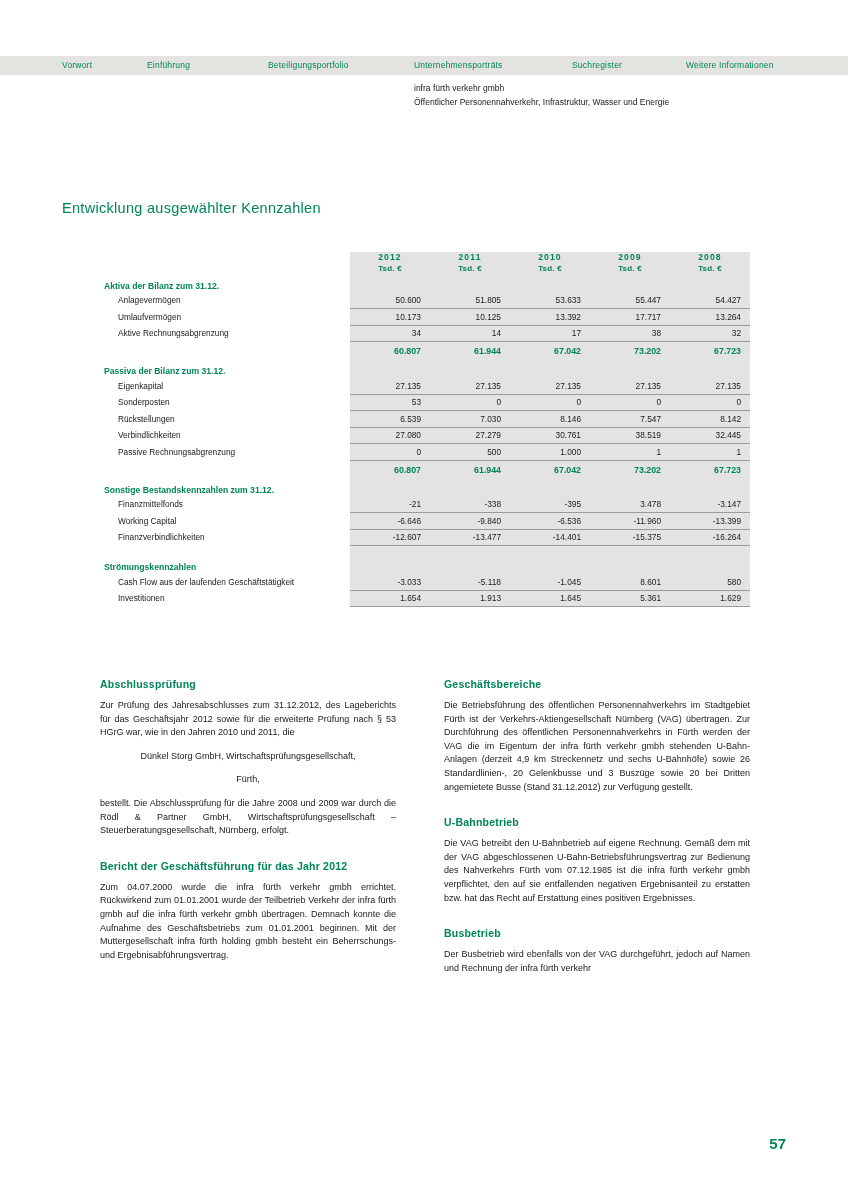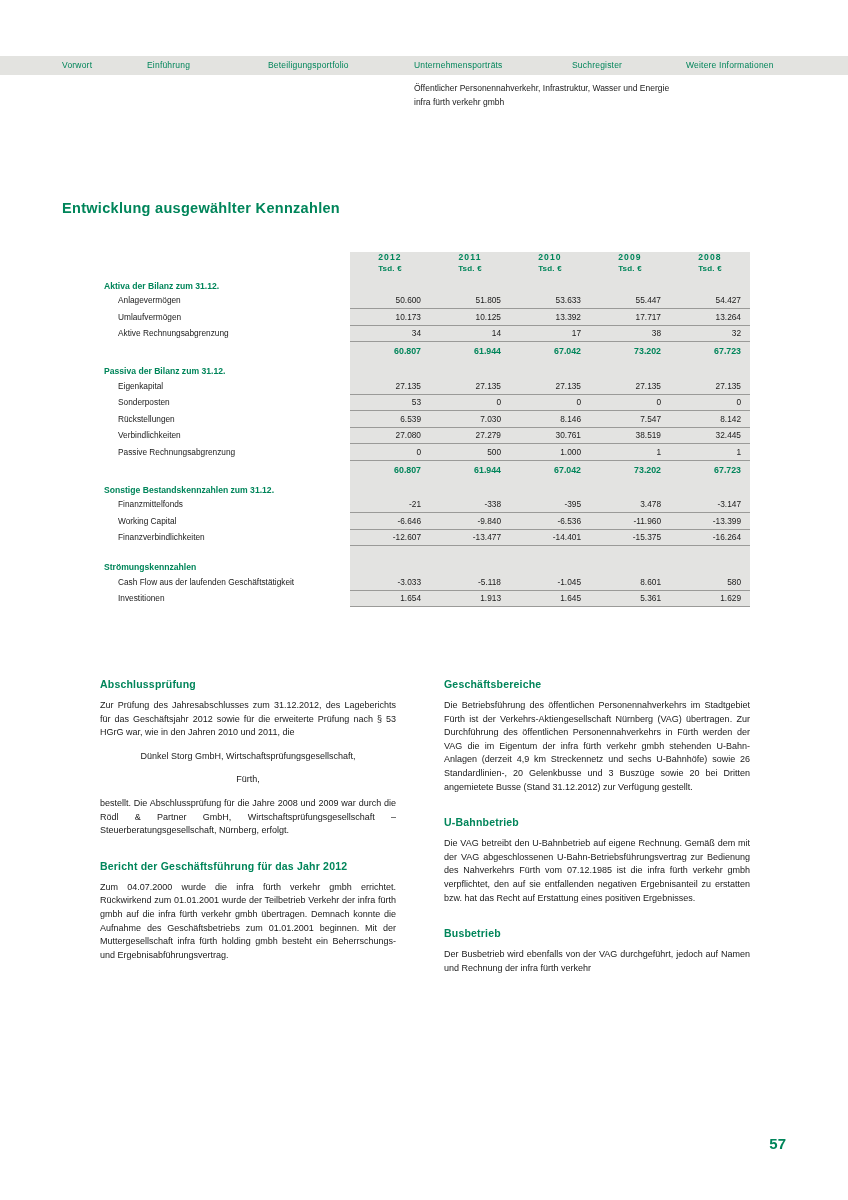--- a/index.html
+++ b/index.html
@@ -56,21 +56,21 @@
     line-height: 14px;
     color: #1a1a1a;
   }
 
   
   .section-title {
     position: absolute;
     left: 62px;
     top: 200px;
     font-size: 14.5px;
-    font-weight: bold;
+    font-weight: normal;
     color: #00855a;
     letter-spacing: 0.3px;
   }
 
   
   .kenn-table {
     position: absolute;
     left: 104px;
     top: 252px;
     width: 646px;
@@ -192,22 +192,22 @@
       <span class="nav-item nav-1">Vorwort</span>
       <span class="nav-item nav-2">Einführung</span>
       <span class="nav-item nav-3">Beteiligungsportfolio</span>
       <span class="nav-item nav-4">Unternehmensporträts</span>
       <span class="nav-item nav-5">Suchregister</span>
       <span class="nav-item nav-6">Weitere Informationen</span>
     </div>
   </div>
 
   <div class="runhead">
+    <div>infra fürth verkehr gmbh</div>
     <div>Öffentlicher Personennahverkehr, Infrastruktur, Wasser und Energie</div>
-    <div>infra fürth verkehr gmbh</div>
   </div>
 
   <div class="section-title">Entwicklung ausgewählter Kennzahlen</div>
 
   <table class="kenn-table">
     <colgroup>
       <col class="col-label">
       <col class="col-num">
       <col class="col-num">
       <col class="col-num">

